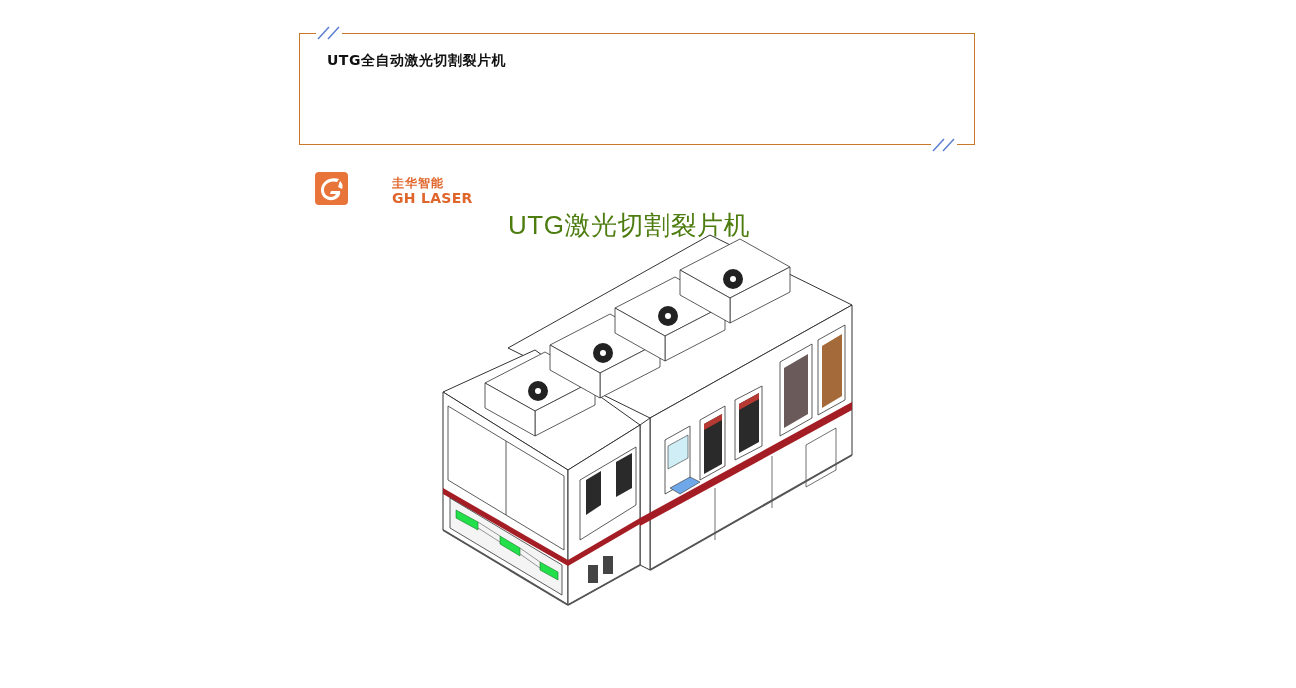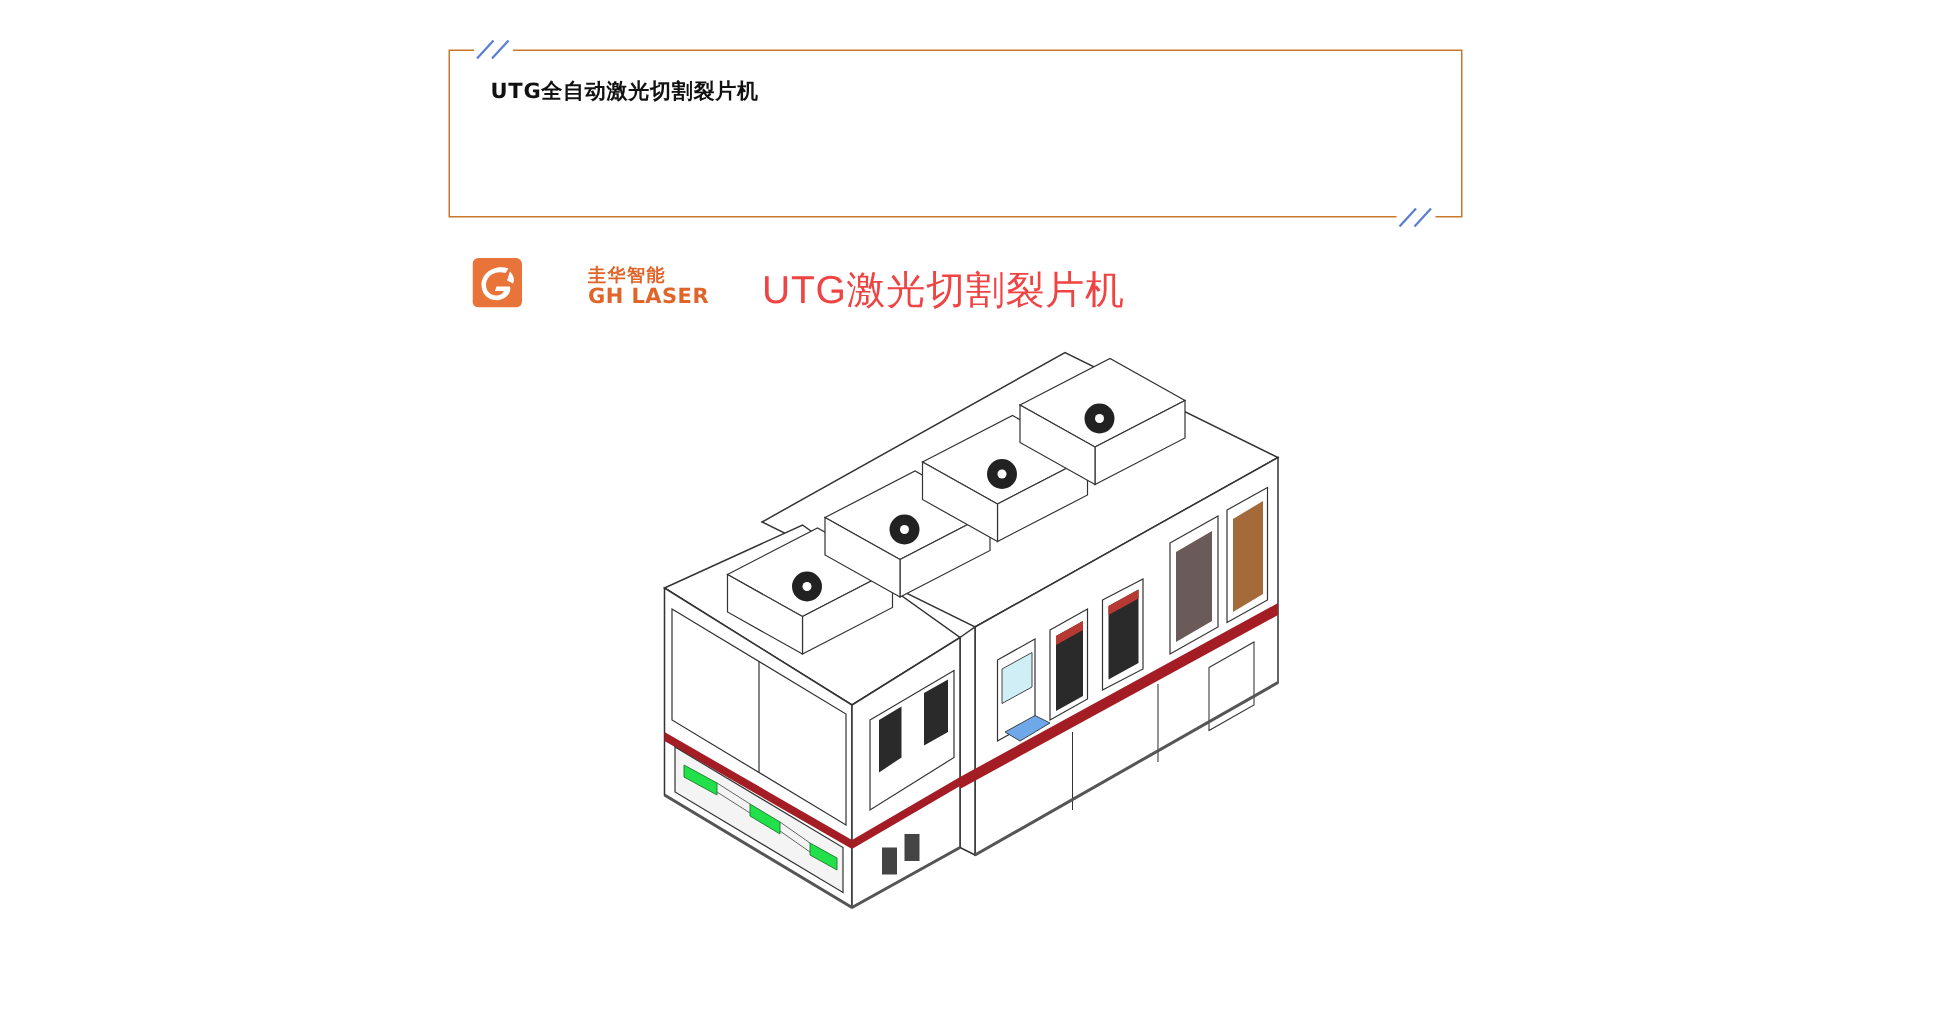--- a/index.html
+++ b/index.html
@@ -26,22 +26,22 @@
       font-size: 16.5px; font-weight: bold; color: #c9c9c9; line-height: 28px; letter-spacing: 0.6px;
     }
     .logo {
       position: absolute; left: 315px; top: 172px; display: flex; align-items: flex-end; gap: 40px;
     }
     .logo-mark { width: 33px; height: 33px; }
     .logo-text { margin-left: 4px; display: flex; flex-direction: column; }
     .logo-cn { font-size: 12px; font-weight: bold; color: #e0652a; line-height: 15px; letter-spacing: 1px; }
     .logo-en { font-size: 14px; font-weight: bold; color: #e0652a; line-height: 14px; letter-spacing: 0.3px; }
     .machine-title {
-      position: absolute; left: 508px; top: 176px;
-      font-size: 26px; color: #ef4444; letter-spacing: 0.5px;
+      position: absolute; left: 508px; top: 208px;
+      font-size: 26px; color: #4d7c0f; letter-spacing: 0.5px;
       font-family: "Liberation Sans", "DejaVu Sans", sans-serif;
     }
     .machine {
       position: absolute; left: 430px; top: 228px; width: 440px; height: 390px;
     }
   </style>
 </head>
 <body>
 
 <div class="frame"></div>

